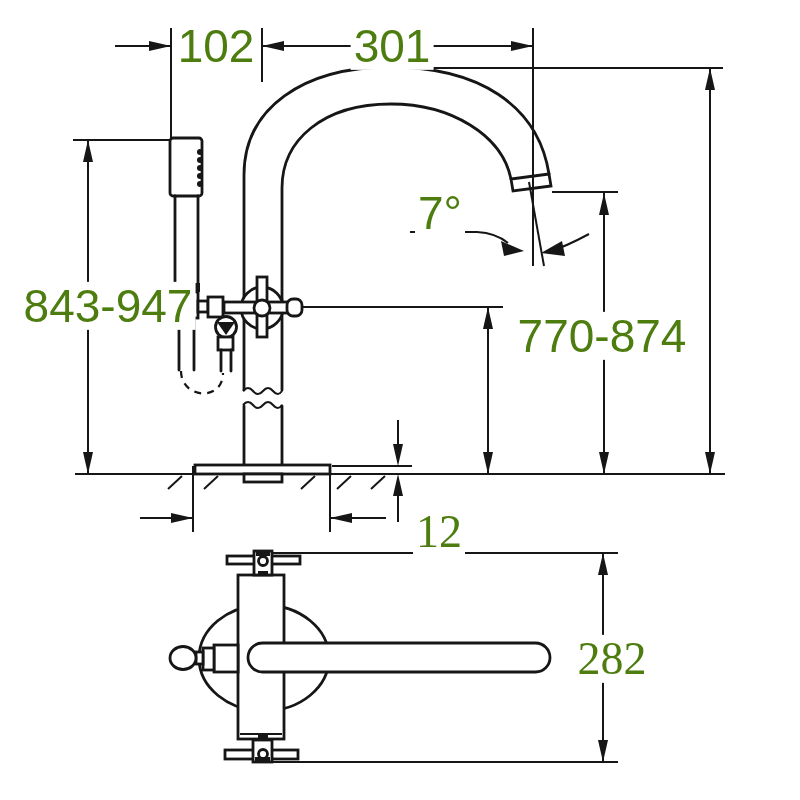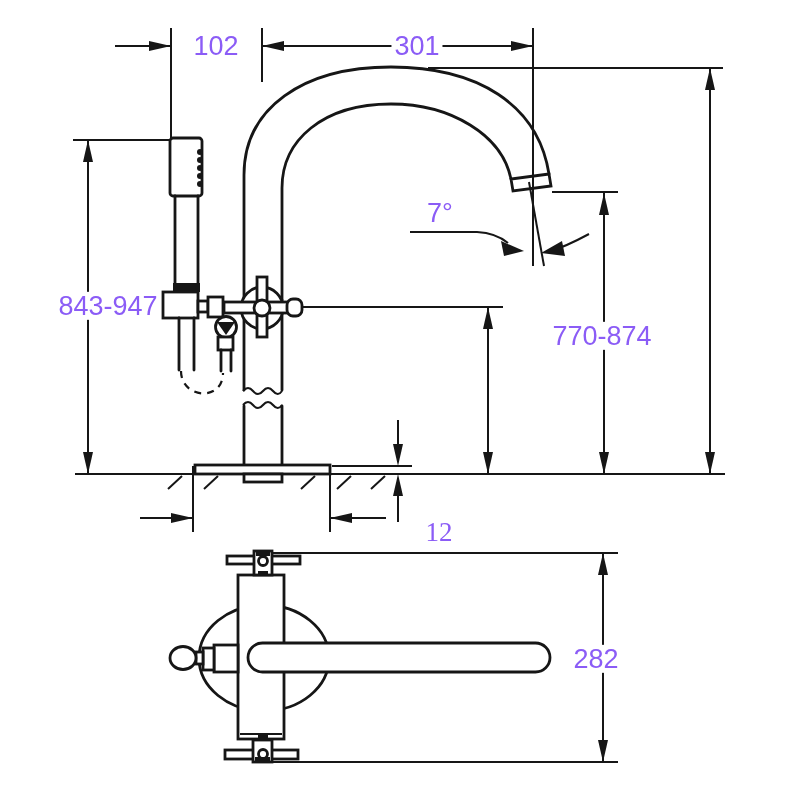--- a/index.html
+++ b/index.html
@@ -1,20 +1,20 @@
 <!DOCTYPE html>
 <html><head>
 <meta charset="utf-8">
 <style>
   html,body{margin:0;padding:0;background:#ffffff;}
   #stage{position:relative;width:800px;height:800px;background:#ffffff;overflow:hidden;
          font-family:"Liberation Sans",sans-serif;}
   #stage svg{position:absolute;left:0;top:0;}
   .lbl{position:absolute;transform:translate(-50%,-50%);
-       font-family:"Liberation Sans",sans-serif;font-size:27px;color:#8b5cf6;
+       font-family:"Liberation Sans",sans-serif;font-size:46px;color:#4d7c0f;
        background:#ffffff;padding:0 3px;white-space:nowrap;line-height:1.05;}
   
   .b{stroke:#161616;stroke-width:2.8;fill:none;stroke-linecap:round;}
   .w{stroke:#161616;stroke-width:2.8;fill:#ffffff;}
   .d{stroke:#161616;stroke-width:2;fill:none;}
   .a{fill:#161616;stroke:none;}
   .k{fill:#161616;stroke:none;}
   .dash{stroke:#161616;stroke-width:2.2;fill:none;stroke-dasharray:7 6;}
 </style>
 </head>
@@ -152,20 +152,20 @@
     <g>
       <path class="d" d="M273,553 L618,553 M273,762 L618,762"></path>
       <path class="d" d="M603,553 L603,762"></path>
       <polygon class="a" points="603,553 598,575 608,575"></polygon>
       <polygon class="a" points="603,762 598,740 608,740"></polygon>
     </g>
   </g>
 </svg>
 
 <div class="lbl" style="left:216px;top:46px;">102</div>
-<div class="lbl" style="left:417px;top:46px;text-align:right;">301</div>
+<div class="lbl" style="left:392px;top:46px;text-align:right;">301</div>
 <div class="lbl" style="left:440px;top:213px;">7°</div>
 <div class="lbl" style="left:88px;top:306px;margin-left:20px;">843-947</div>
 <div class="lbl" style="left:602px;top:336px;">770-874</div>
 <div class="lbl" style="left:439px;top:532px;font-family:Liberation Serif, serif;">12</div>
-<div class="lbl" style="left:596px;top:659px;">282</div>
+<div class="lbl" style="left:612px;top:659px;font-family:Liberation Serif, serif;">282</div>
 
 </div>
 
 </body></html>

